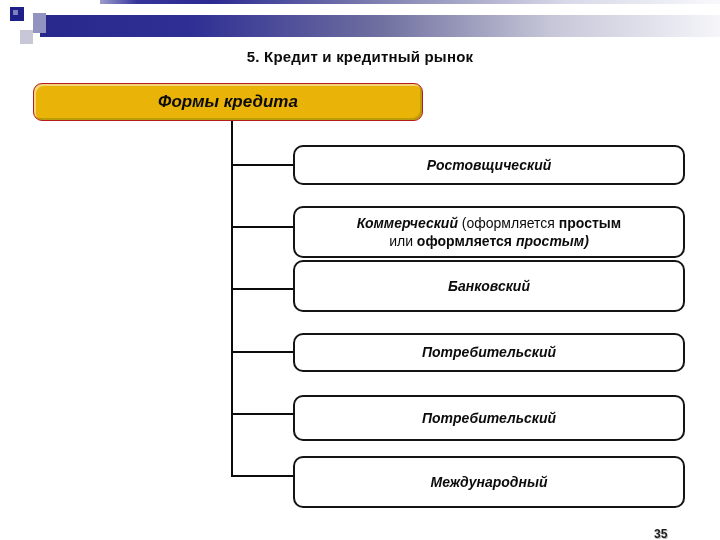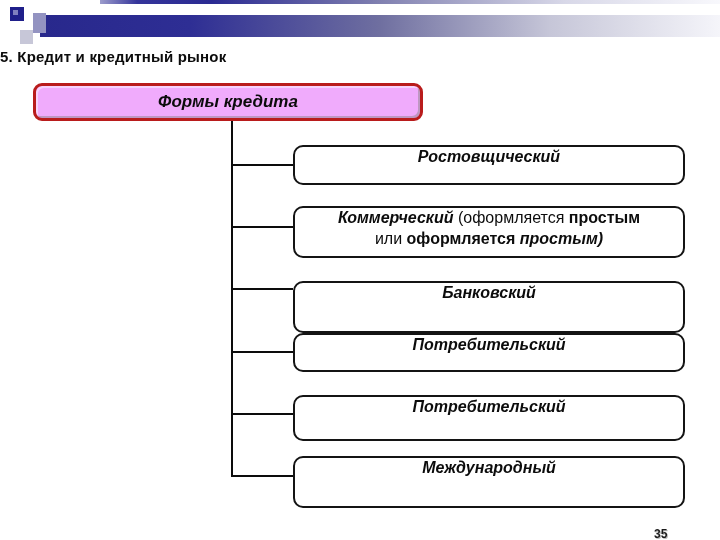--- a/index.html
+++ b/index.html
@@ -35,30 +35,30 @@
     background: #9393c1; z-index: 2;
   }
   .sq-light {
     position: absolute; left: 20px; top: 30px; width: 13px; height: 14px;
     background: #c7c7d8; z-index: 2;
   }
 
   
   .slide-title {
     position: absolute; left: 0; top: 48px; width: 720px;
-    text-align: left;
+    text-align: center;
     font-size: 15px; font-weight: bold; color: #0c0c0c;
     letter-spacing: 0.2px;
   }
 
   
   .root-node {
     position: absolute; left: 33px; top: 83px; width: 390px; height: 38px;
-    background: #f0abfc;
-    border: 3px solid #b91c1c;
+    background: #eab308;
+    border: 1px solid #b91c1c;
     border-radius: 9px;
     box-shadow: inset 2px 2px 0 rgba(255,255,255,0.45), inset -2px -2px 0 rgba(40,90,20,0.25);
     display: flex; align-items: center; justify-content: center;
     font-size: 17px; font-weight: bold; font-style: italic; color: #0c0c0c;
   }
 
   
   .v-line {
     position: absolute; left: 231px; top: 121px; width: 2px; height: 356px;
     background: #0c0c0c;
@@ -67,23 +67,23 @@
     position: absolute; left: 231px; width: 62px; height: 2px;
     background: #0c0c0c;
   }
 
   
   .branch-box {
     position: absolute; left: 293px; width: 392px;
     background: #ffffff;
     border: 2px solid #141414;
     border-radius: 10px;
-    display: flex; flex-direction: column; align-items: center; justify-content: flex-start;
+    display: flex; flex-direction: column; align-items: center; justify-content: center;
     text-align: center;
-    font-size: 16px; color: #0c0c0c;
+    font-size: 14px; color: #0c0c0c;
     line-height: 1.3;
   }
   .bi { font-weight: bold; font-style: italic; }
   .b  { font-weight: bold; }
   .r  { font-weight: normal; }
 
   
   .page-number {
     position: absolute; left: 654px; top: 527px;
     font-size: 12px; font-weight: bold; color: #1a1a1a;
@@ -119,21 +119,21 @@
   <span>Ростовщический</span>
 </div>
 
 <div class="branch-box" style="top:206px; height:52px">
   <div>
     <span class="bi">Коммерческий </span><span class="r">(оформляется </span><span class="b">простым</span><br>
     <span class="r">или </span><span class="b">оформляется </span><span class="bi">простым)</span>
   </div>
 </div>
 
-<div class="branch-box bi" style="top:281px; height:52px">
+<div class="branch-box bi" style="top:260px; height:52px">
   <span>Банковский</span>
 </div>
 
 <div class="branch-box bi" style="top:333px; height:39px">
   <span>Потребительский</span>
 </div>
 
 <div class="branch-box bi" style="top:395px; height:46px">
   <span>Потребительский</span>
 </div>

